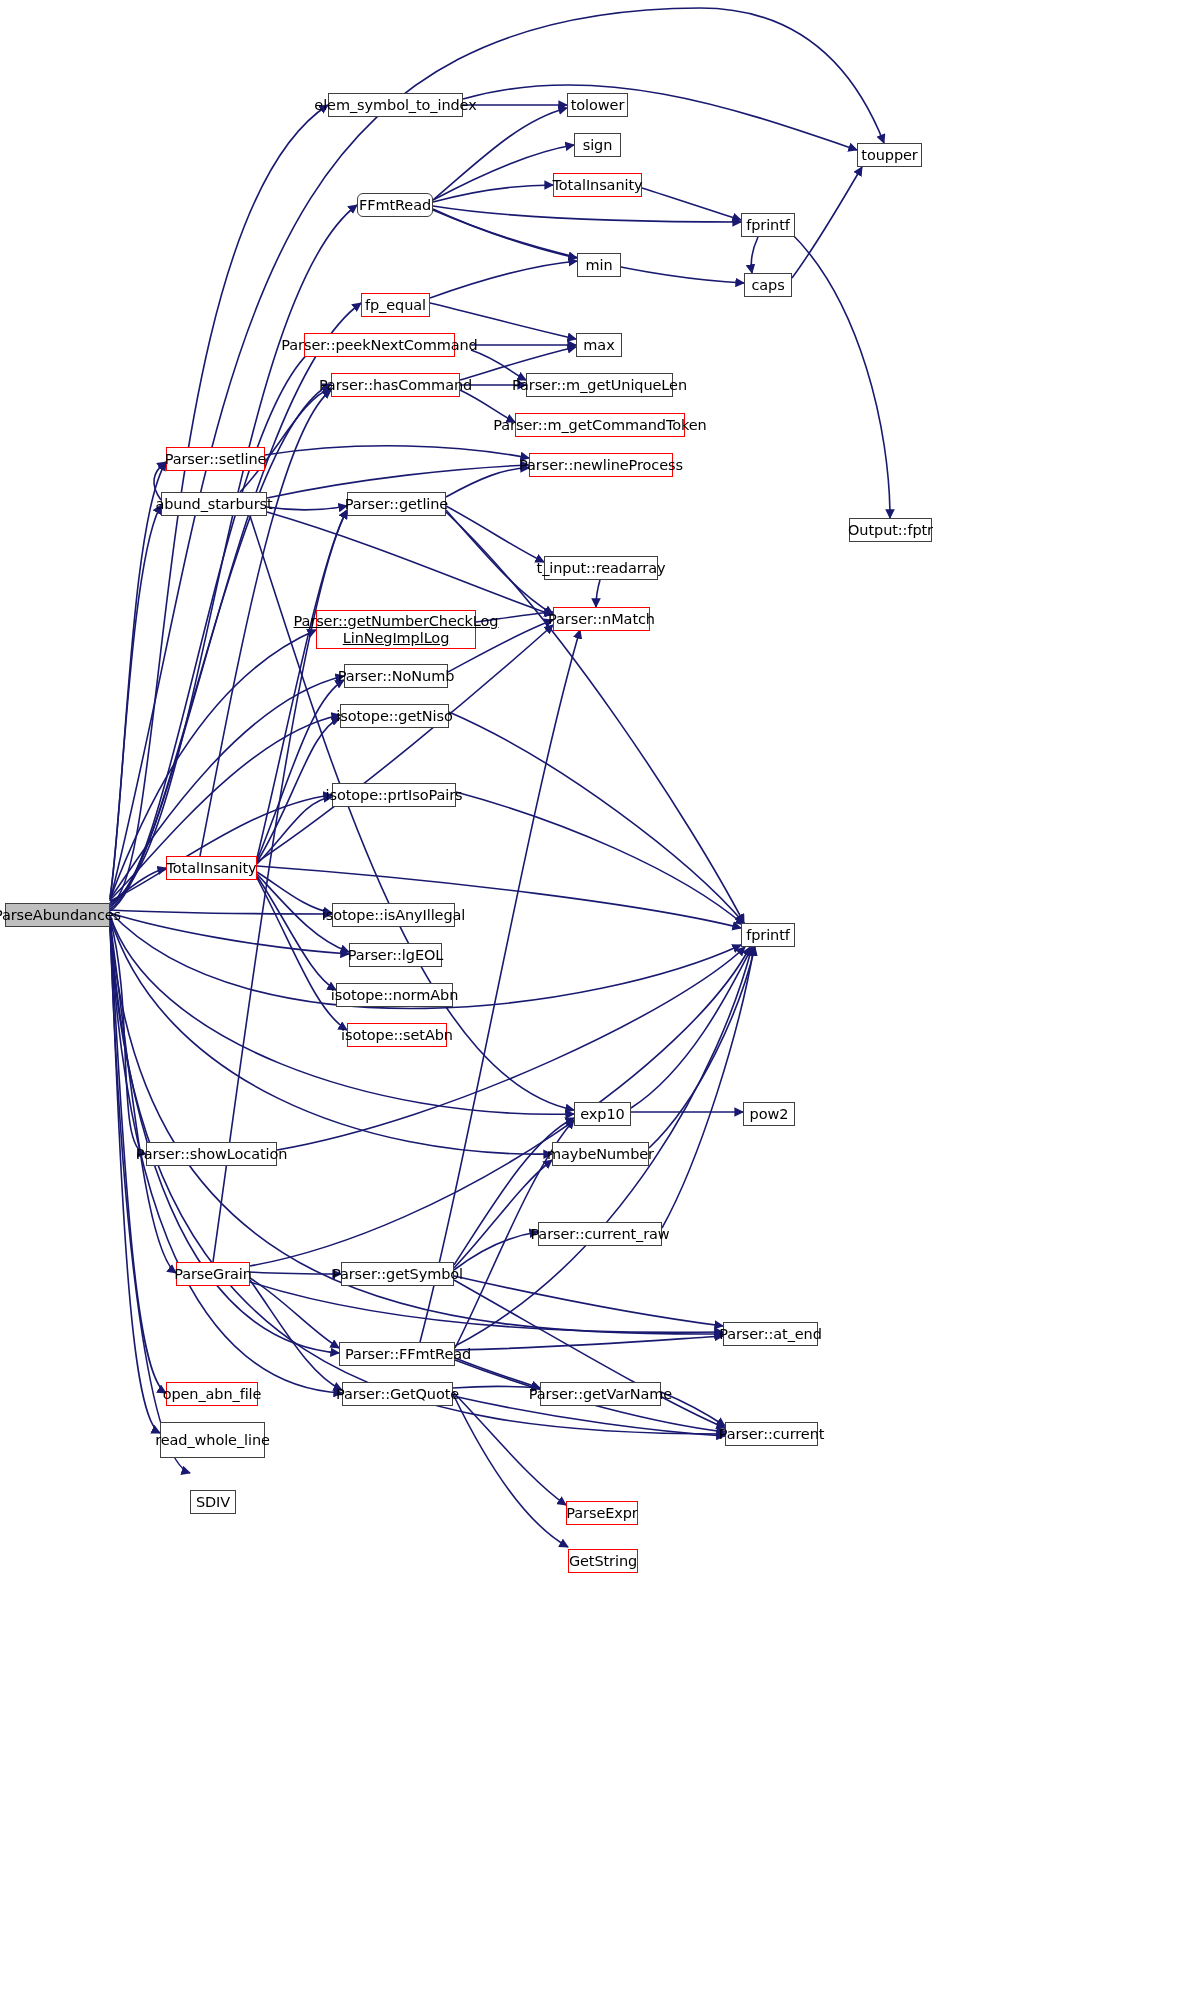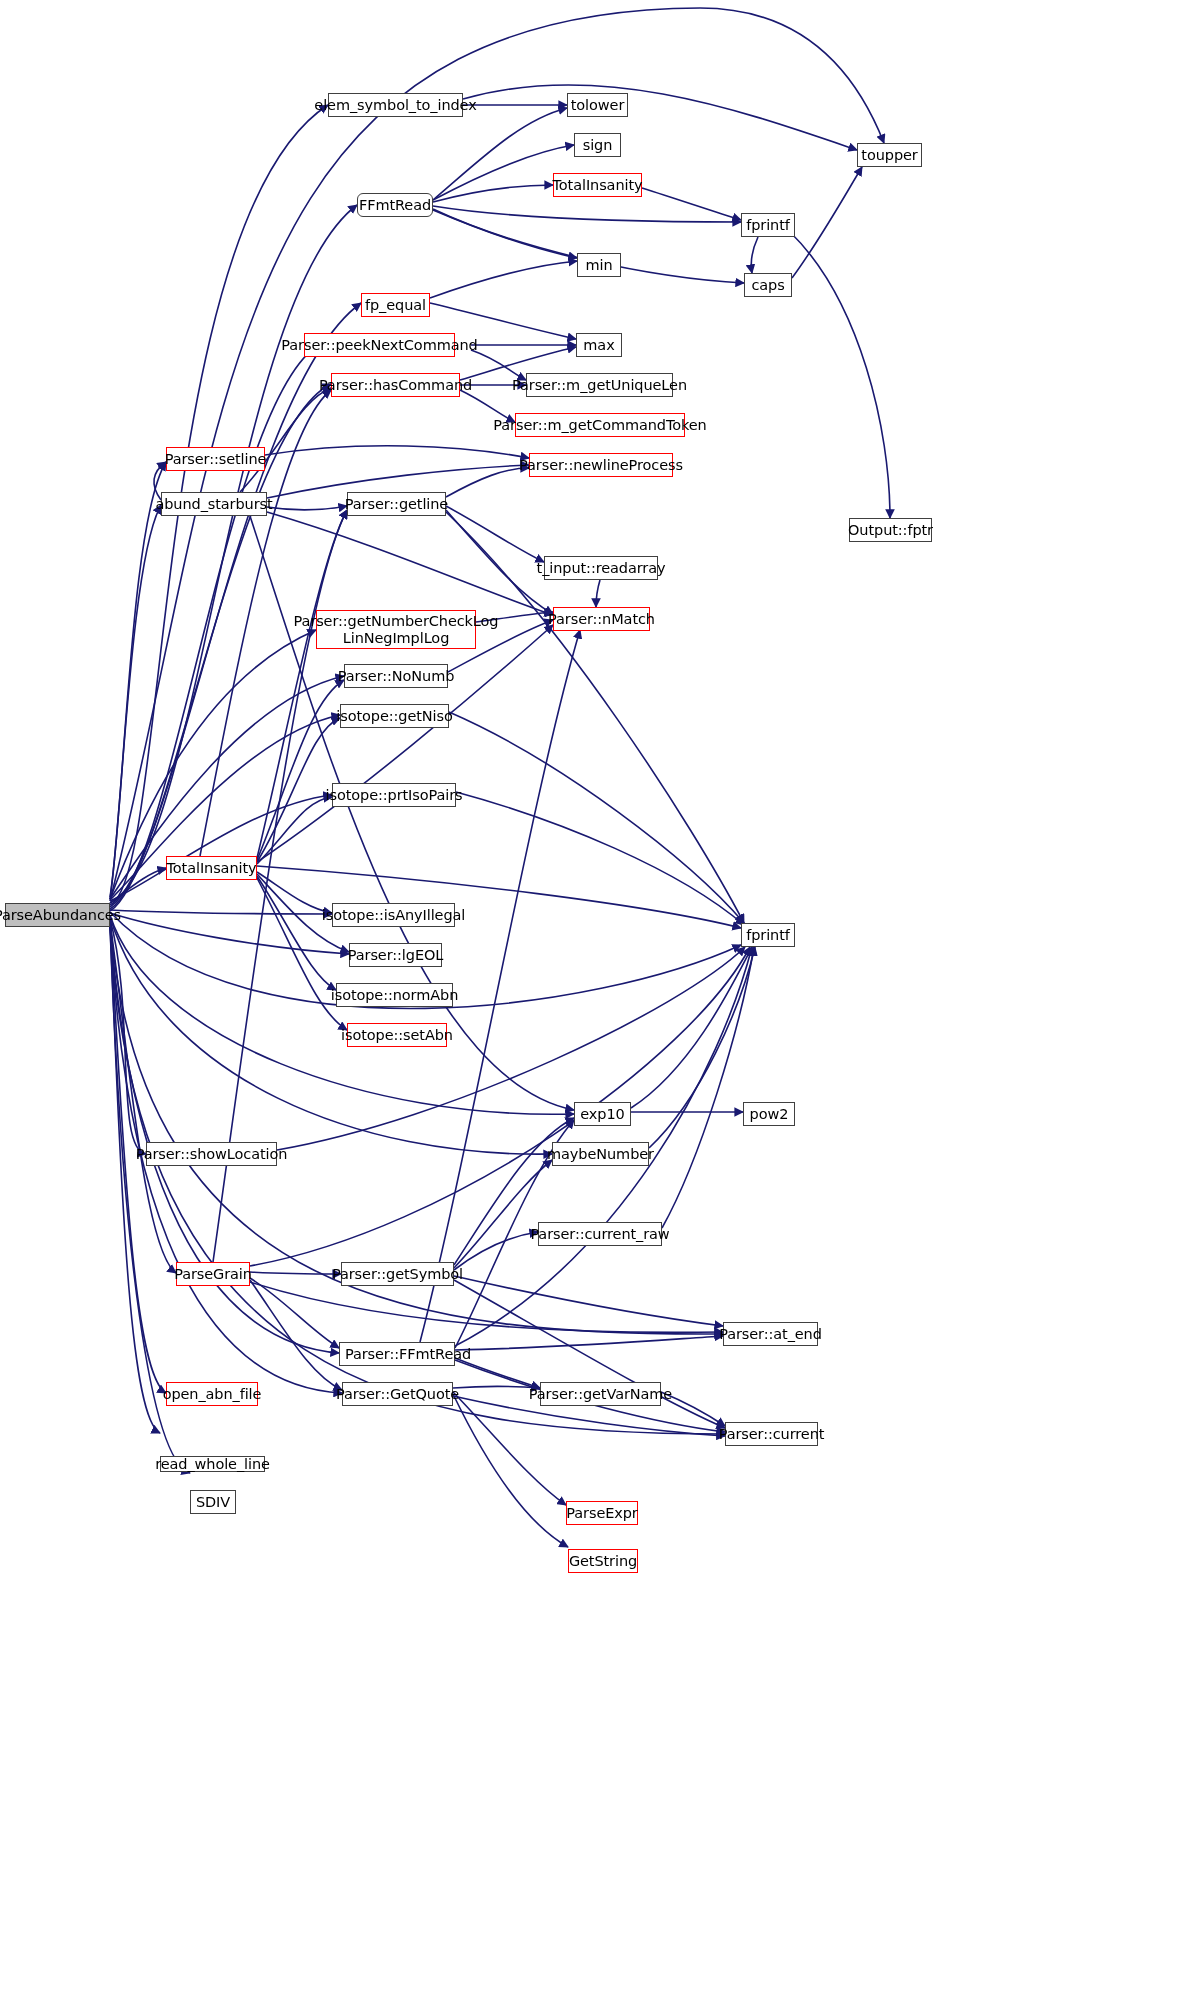--- a/index.html
+++ b/index.html
@@ -176,21 +176,21 @@
       <div class="node red" style="left: 331px; top: 373px; width: 129px; height: 24px;">Parser::hasCommand</div>
       <div class="node" style="left: 576px; top: 333px; width: 46px; height: 24px;">max</div>
       <div class="node" style="left: 526px; top: 373px; width: 147px; height: 24px;">Parser::m_getUniqueLen</div>
       <div class="node red" style="left: 515px; top: 413px; width: 170px; height: 24px;">Parser::m_getCommandToken</div>
       <div class="node red" style="left: 166px; top: 447px; width: 99px; height: 24px;">Parser::setline</div>
       <div class="node red" style="left: 529px; top: 453px; width: 144px; height: 24px;">Parser::newlineProcess</div>
       <div class="node" style="left: 161px; top: 492px; width: 106px; height: 24px;">abund_starburst</div>
       <div class="node" style="left: 347px; top: 492px; width: 99px; height: 24px;">Parser::getline</div>
       <div class="node" style="left: 544px; top: 556px; width: 114px; height: 24px;">t_input::readarray</div>
       <div class="node red" style="left: 553px; top: 607px; width: 97px; height: 24px;">Parser::nMatch</div>
-      <div class="node red" style="left: 316px; top: 610px; width: 160px; height: 39px;">Parser::getNumberCheckLog
+      <div class="node red" style="left: 316px; top: 610px; width: 160px; height: 39px; text-decoration: underline;">Parser::getNumberCheckLog
 LinNegImplLog</div>
       <div class="node" style="left: 344px; top: 664px; width: 104px; height: 24px;">Parser::NoNumb</div>
       <div class="node" style="left: 340px; top: 704px; width: 109px; height: 24px;">isotope::getNiso</div>
       <div class="node" style="left: 332px; top: 783px; width: 124px; height: 24px;">isotope::prtIsoPairs</div>
       <div class="node red" style="left: 166px; top: 856px; width: 91px; height: 24px;">TotalInsanity</div>
       <div class="node" style="left: 332px; top: 903px; width: 123px; height: 24px;">isotope::isAnyIllegal</div>
       <div class="node" style="left: 349px; top: 943px; width: 93px; height: 24px;">Parser::lgEOL</div>
       <div class="node" style="left: 336px; top: 983px; width: 117px; height: 24px;">isotope::normAbn</div>
       <div class="node red" style="left: 347px; top: 1023px; width: 100px; height: 24px;">isotope::setAbn</div>
       <div class="node" style="left: 574px; top: 1102px; width: 57px; height: 24px;">exp10</div>
@@ -200,18 +200,18 @@
       <div class="node" style="left: 146px; top: 1142px; width: 131px; height: 24px;">Parser::showLocation</div>
       <div class="node" style="left: 538px; top: 1222px; width: 124px; height: 24px;">Parser::current_raw</div>
       <div class="node red" style="left: 176px; top: 1262px; width: 74px; height: 24px;">ParseGrain</div>
       <div class="node" style="left: 341px; top: 1262px; width: 113px; height: 24px;">Parser::getSymbol</div>
       <div class="node" style="left: 723px; top: 1322px; width: 95px; height: 24px;">Parser::at_end</div>
       <div class="node" style="left: 339px; top: 1342px; width: 116px; height: 24px; padding-left: 22px;">Parser::FFmtRead</div>
       <div class="node" style="left: 540px; top: 1382px; width: 121px; height: 24px;">Parser::getVarName</div>
       <div class="node red" style="left: 166px; top: 1382px; width: 92px; height: 24px;">open_abn_file</div>
       <div class="node" style="left: 342px; top: 1382px; width: 111px; height: 24px;">Parser::GetQuote</div>
       <div class="node" style="left: 725px; top: 1422px; width: 93px; height: 24px;">Parser::current</div>
-      <div class="node" style="left: 160px; top: 1456px; width: 105px; height: 16px;">read_whole_line</div>
+      <div class="node" style="left: 160px; top: 1422px; width: 105px; height: 36px;">read_whole_line</div>
       <div class="node" style="left: 190px; top: 1462px; width: 46px; height: 24px; margin-top: 28px;">SDIV</div>
       <div class="node red" style="left: 566px; top: 1501px; width: 72px; height: 24px;">ParseExpr</div>
       <div class="node red" style="left: 568px; top: 1541px; width: 70px; height: 24px; margin-top: 8px;">GetString</div>
     </div>
 </div>
 
 </body></html>

